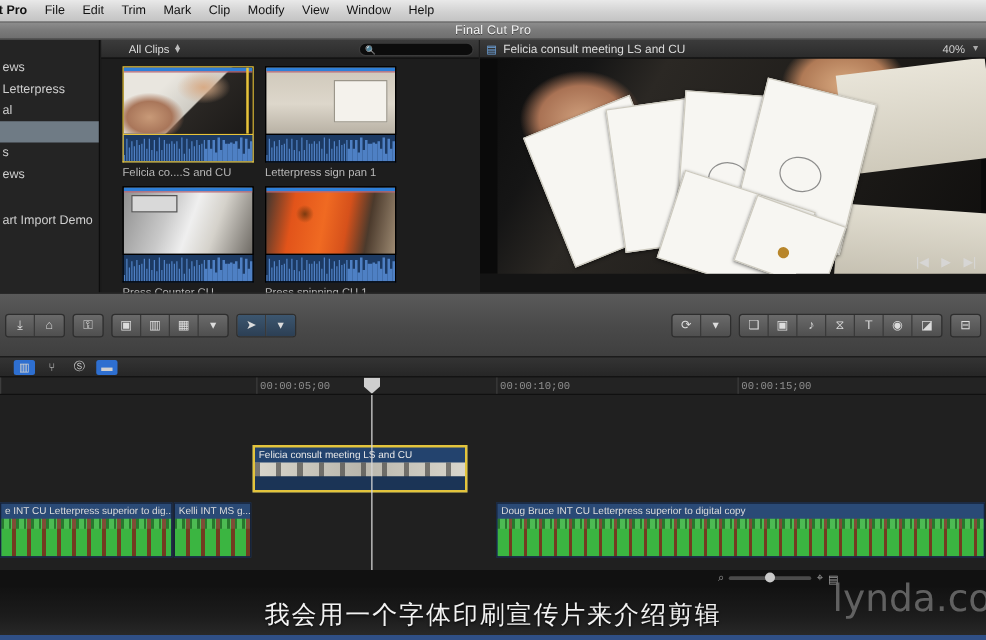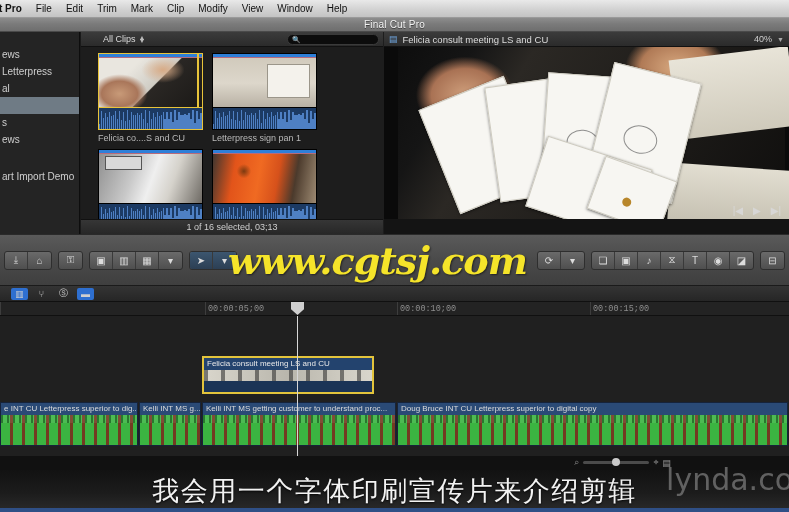--- a/index.html
+++ b/index.html
@@ -255,21 +255,21 @@
   .zoomctl { position: absolute; right: 118px; top: 1px; display: flex; align-items: center; gap: 4px; }
   .zoomctl .sl { width: 66px; height: 3px; background: #4b4b4b; border-radius: 2px; position: relative; }
   .zoomctl .sl .knob { position: absolute; left: 44%; top: -3px; width: 8px; height: 8px; background: #c9c9c9; border-radius: 50%; }
   .zoomctl .zi { font-size: 9px; color: #9a9a9a; }
   .subtitle {
     position: absolute; top: 14px; left: 0; width: 789px; height: 42px;
     display: flex; align-items: center; justify-content: center;
     background: linear-gradient(180deg,#121212 0%, #1c1c1c 55%, #2b2b2b 100%);
   }
   .subtitle .st {
-    font-size: 27px; color: #f2f2f2; letter-spacing: 1.5px;
+    font-size: 20px; color: #f2f2f2; letter-spacing: 1.5px;
     text-shadow: 0 1px 2px rgba(0,0,0,.9);
     font-family: "DejaVu Sans", sans-serif;
   }
   .blueline { position: absolute; bottom: 0; left: 0; width: 789px; height: 4px; background: #2f4f86; }
 
   
   .wm-cg {
     position: absolute; left: 228px; top: 238px; font-size: 38px; color: #f5e42a;
     font-family: "DejaVu Serif", serif; font-style: italic; font-weight: bold;
     letter-spacing: -1px; z-index: 40; text-shadow: 1px 1px 2px rgba(0,0,0,.5);
@@ -589,23 +589,20 @@
                   <i style="height:86%"></i>
                   <i style="height:47%"></i>
                   <i style="height:77%"></i>
                 </div>
             </div>
             <div class="name">Press spinning CU 1</div>
           </div>
         </div>
       </div>
 
-      <div class="browser-status">
-        <div class="txt">1 of 16 selected, 03;13</div>
-      </div>
     </div>
 
     <div class="viewer">
       <div class="viewer-head">
         <span style="color:#6fa6e0;font-size:9px;">▤</span>
         <span class="vtitle">Felicia consult meeting LS and CU</span>
         <span class="zoom">40%</span>
         <span class="caret">▼</span>
       </div>
       <div class="viewer-img">
@@ -707,24 +704,20 @@
 
       <div class="band" style="top:86px; height:44px;">
         <div class="strip-clip" style="left:0px; width:138px;">
           <div class="cname">e INT CU Letterpress superior to dig...</div>
           <div class="green"></div>
         </div>
         <div class="strip-clip" style="left:139px; width:62px;">
           <div class="cname">Kelli INT MS g...</div>
           <div class="green"></div>
         </div>
-        <div class="strip-clip" style="left:202px; width:194px;">
-          <div class="cname">Kelli INT MS getting customer to understand proc...</div>
-          <div class="green"></div>
-        </div>
         <div class="strip-clip" style="left:397px; width:391px;">
           <div class="cname">Doug Bruce INT CU Letterpress superior to digital copy</div>
           <div class="green"></div>
         </div>
       </div>
 
       <div class="playhead-tl"></div>
     </div>
   </div>
 
@@ -736,16 +729,15 @@
         </span>
       <span class="zi">⌖</span>
       <span class="zi">▤</span>
     </div>
     <div class="subtitle">
       <div class="st">我会用一个字体印刷宣传片来介绍剪辑</div>
     </div>
     <div class="blueline"></div>
   </div>
 
-  <div class="wm-cg">www.cgtsj.com</div>
   <div class="wm-lynda">lynda.co</div>
 
 </div>
 
 </body></html>

